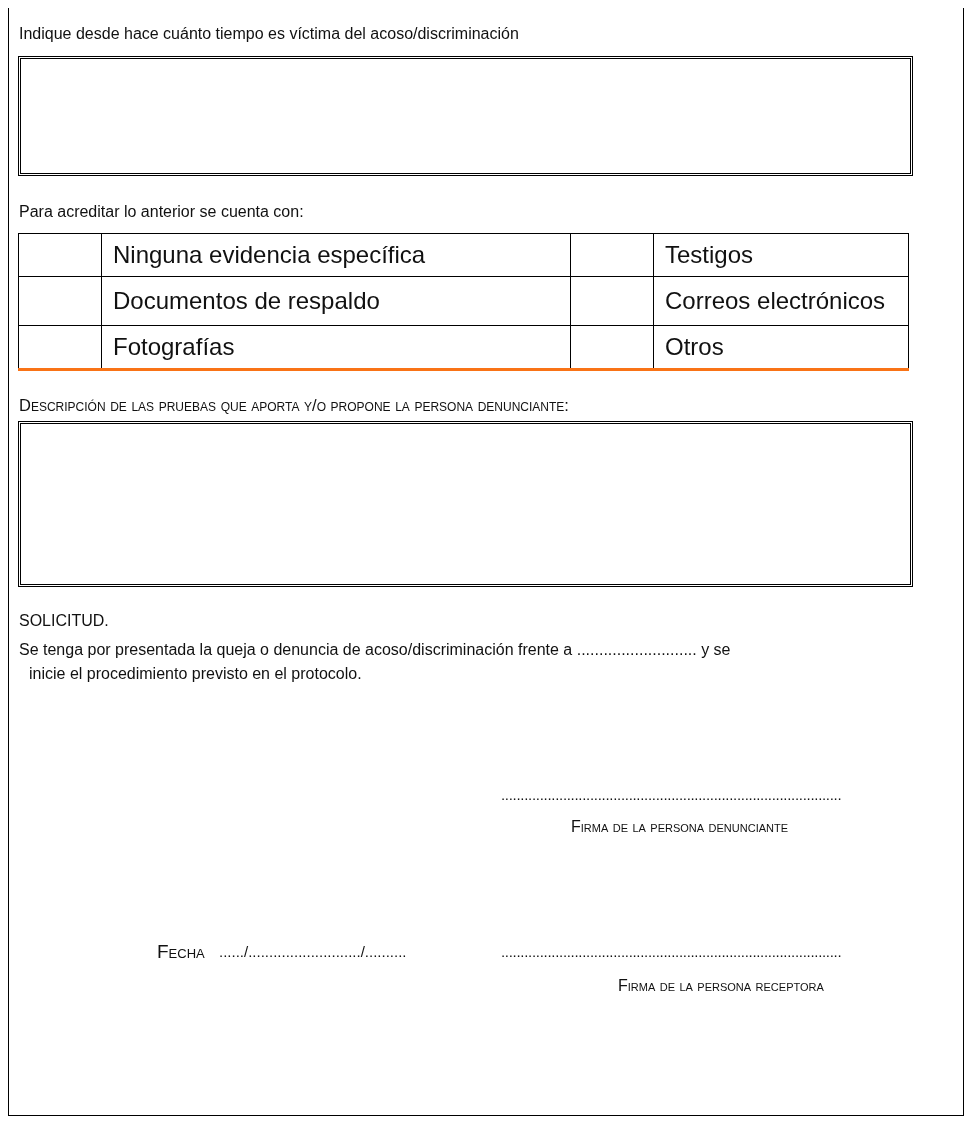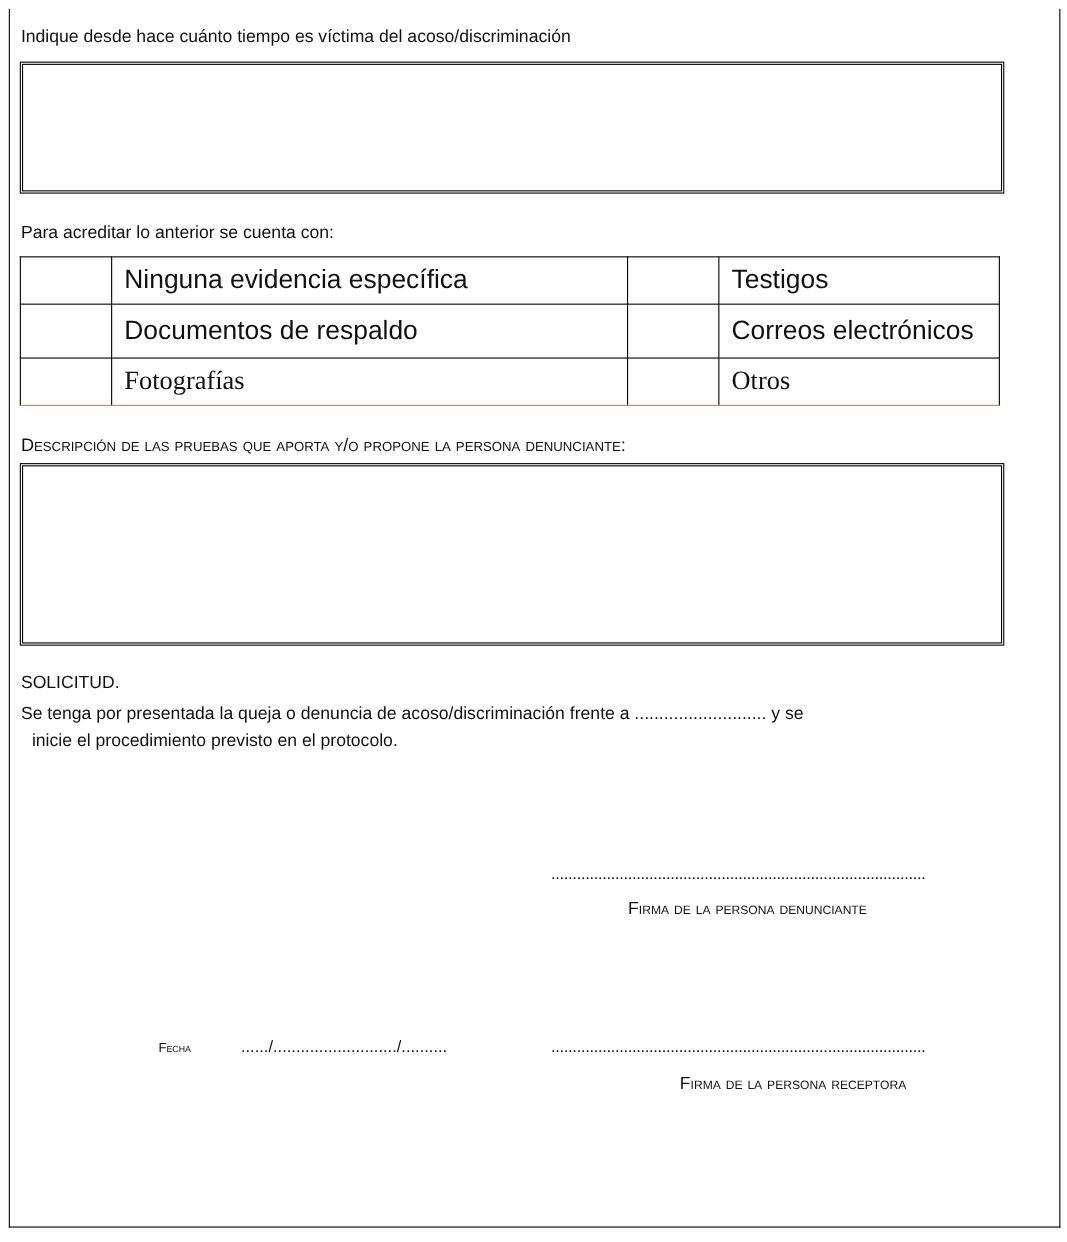--- a/index.html
+++ b/index.html
@@ -6,21 +6,21 @@
   body { width:970px; height:1129px; position:relative; overflow:hidden;
          font-family:"Liberation Sans", sans-serif; color:#111; }
   .frame { position:absolute; left:8px; top:8px; width:956px; height:1108px;
            border:1px solid #000; border-top:none; box-sizing:border-box; }
   .abs { position:absolute; }
   .txt { font-size:16px; line-height:20px; white-space:nowrap; }
   .dbl { position:absolute; box-sizing:border-box; border:3px double #000; }
   .smallcaps { font-variant:small-caps; font-size:17px; letter-spacing:0; }
   table.ev { position:absolute; left:18px; top:233px; border-collapse:collapse; }
   table.ev td { border:1px solid #000; padding:0 0 0 11px; font-size:24px; height:42px; vertical-align:middle; }
-  table.ev tr:last-child td { border-bottom:1px solid #f97316;font-family:Liberation Serif, serif; }
+  table.ev tr:last-child td { border-bottom:3px solid #f97316; }
   .dots { letter-spacing:0px; }
 </style>
 </head>
 <body>
 
 <div class="frame"></div>
 
 <div class="abs txt" style="left:19px; top:24px;">Indique desde hace cuánto tiempo es víctima del acoso/discriminación</div>
 
 <div class="dbl" style="left:18px; top:56px; width:895px; height:120px;">
@@ -58,17 +58,17 @@
   <span></span>
 </div>
 
 <div class="abs txt" style="left:19px; top:611px;">SOLICITUD.</div>
 <div class="abs txt" style="left:19px; top:640px;">Se tenga por presentada la queja o denuncia de acoso/discriminación frente a ........................... y se</div>
 <div class="abs txt" style="left:19px; top:664px;margin-left:10px;">inicie el procedimiento previsto en el protocolo.</div>
 
 <div class="abs txt dots" style="left:501px; top:785px; font-size:15px; letter-spacing:-0.3px;">........................................................................................</div>
 <div class="abs txt smallcaps" style="left:571px; top:817px; font-size:16px;">Firma de la persona denunciante</div>
 
-<div class="abs txt smallcaps" style="left:144px; top:942px; font-size:12px;">Fecha</div>
+<div class="abs txt smallcaps" style="left:157px; top:942px; font-size:19px;">Fecha</div>
 <div class="abs txt dots" style="left:219px; top:942px; font-size:15px;">....../.........................../..........</div>
 
 <div class="abs txt dots" style="left:501px; top:942px; font-size:15px; letter-spacing:-0.3px;">........................................................................................</div>
 <div class="abs txt smallcaps" style="left:618px; top:976px; font-size:16px;">Firma de la persona receptora</div>
 
 </body></html>

